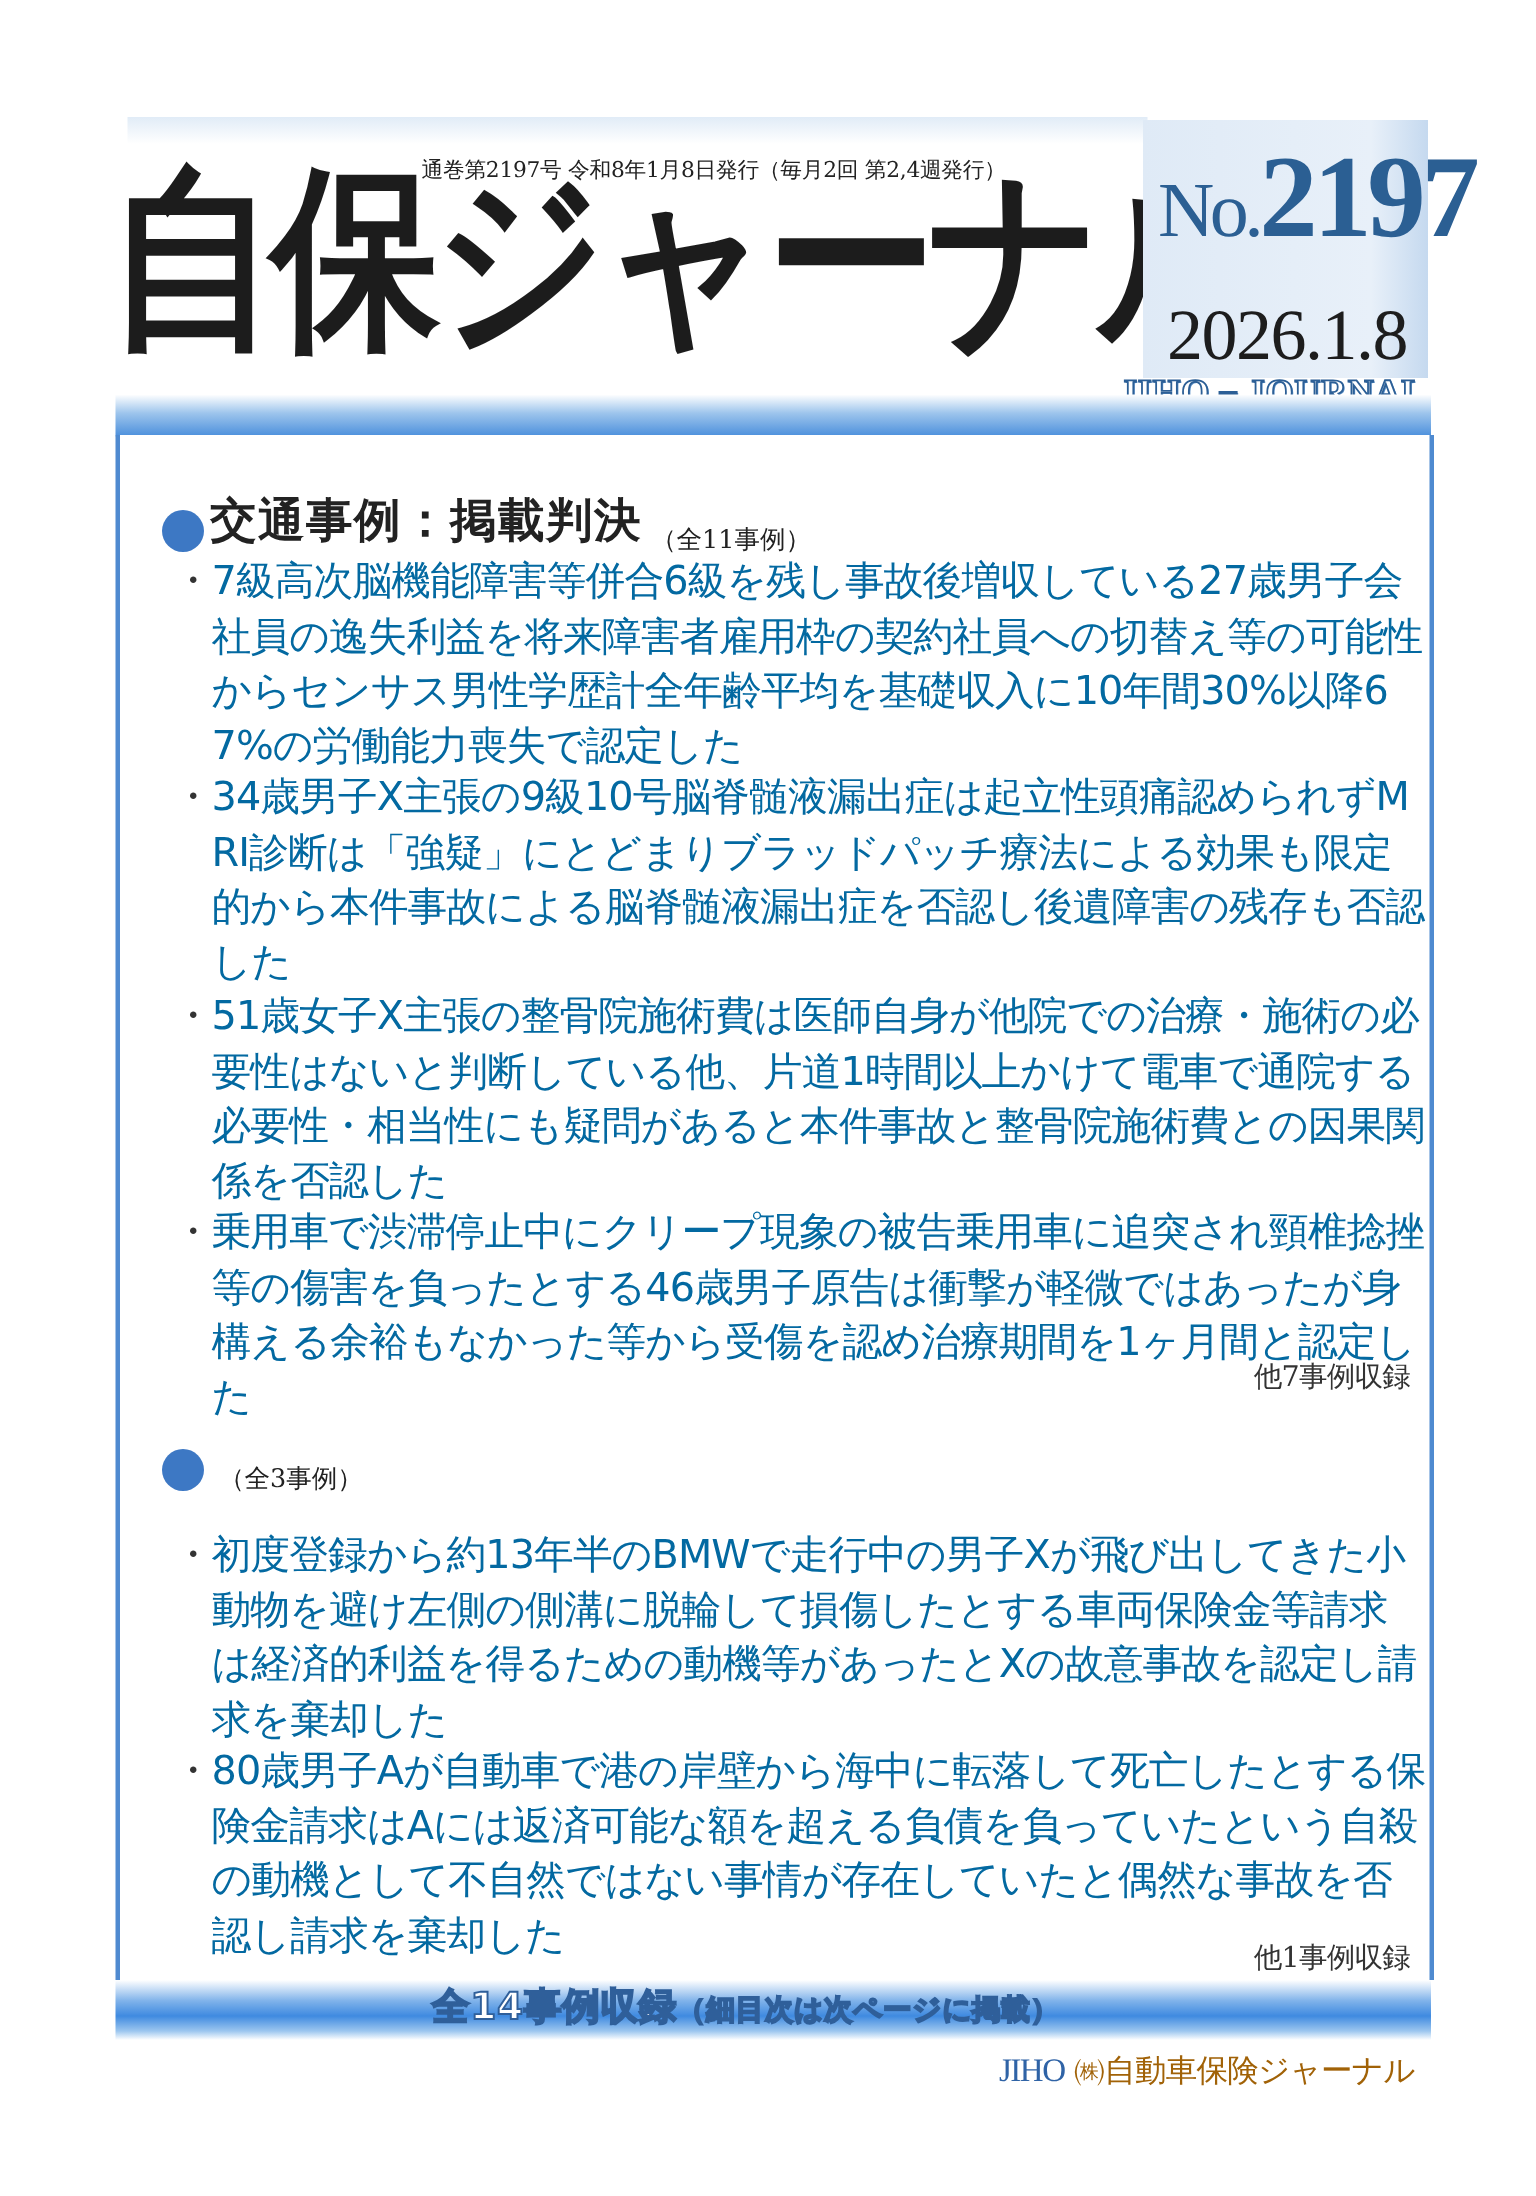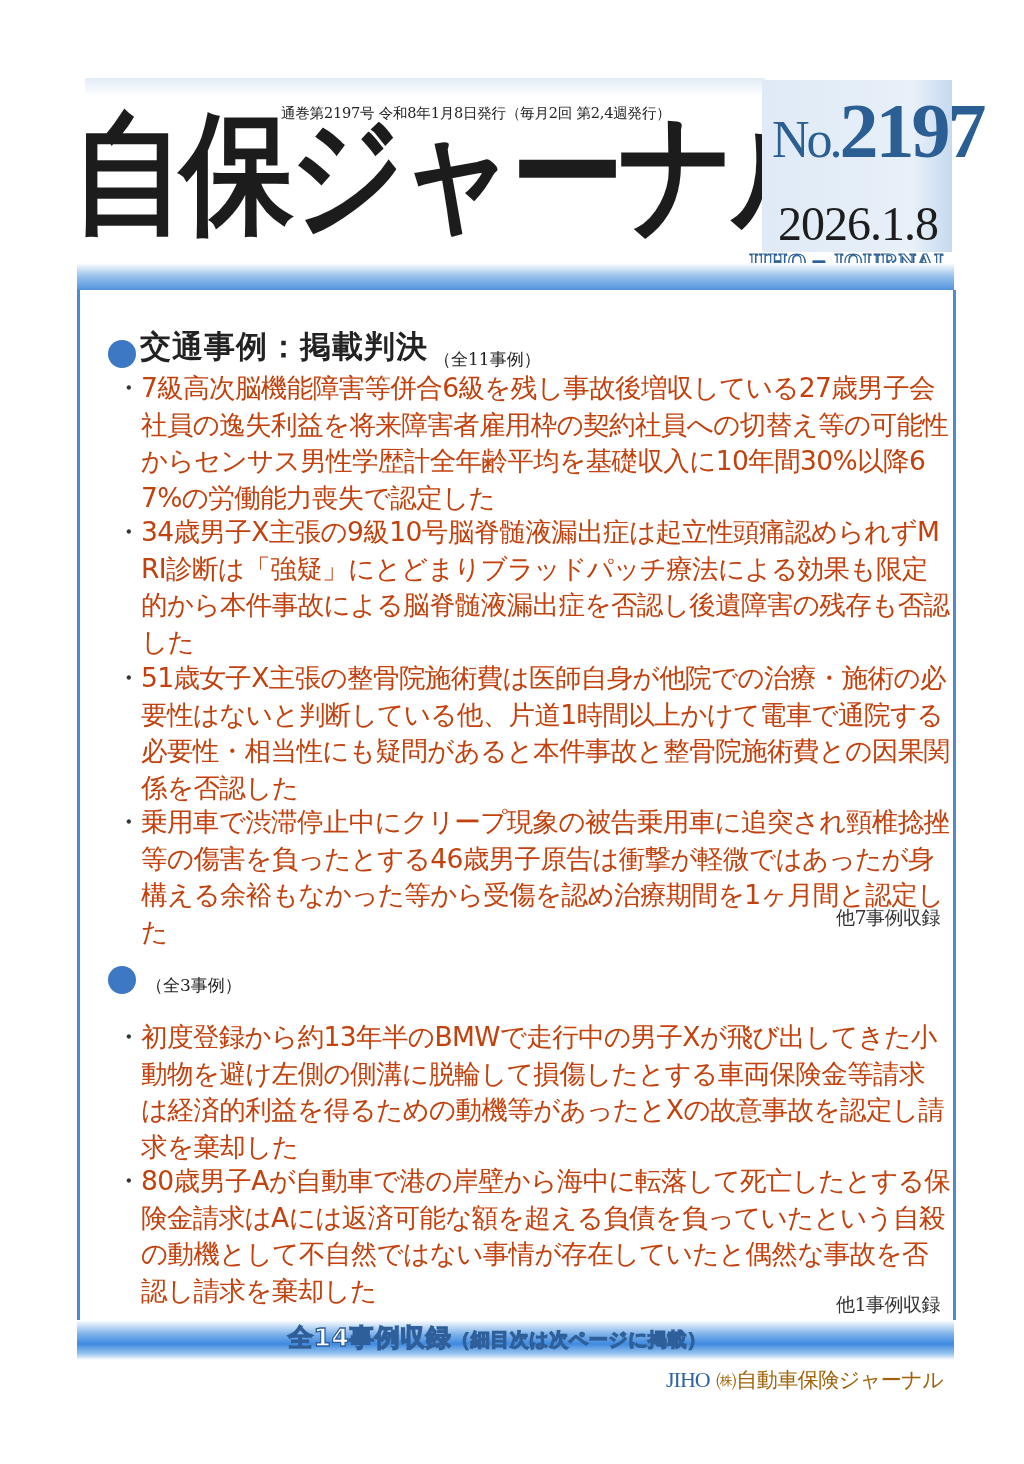--- a/index.html
+++ b/index.html
@@ -41,21 +41,21 @@
     .section-head { position: absolute; left: 108px; white-space: nowrap; display: flex; align-items: flex-end; }
     .section-head .dot { width: 28px; height: 28px; border-radius: 50%; background: #3d78c4; margin-right: 4px; }
     .section-head .label { font-family: "DejaVu Serif", "Liberation Serif", serif; font-weight: bold;
       font-size: 31px; color: #222; letter-spacing: 1px; }
     .section-head .count { font-family: "DejaVu Serif", "Liberation Serif", serif; font-size: 17px;
       color: #222; margin-left: 6px; position: relative; top: 3px; }
 
     .case { position: absolute; left: 115px; width: 830px; }
     .case .bullet { position: absolute; left: 0; top: 0; font-size: 27px; line-height: 36px; color: #333; }
     .case .text { position: absolute; left: 26px; width: 810px; font-size: 26.5px; line-height: 36.5px;
-      color: #c2410c; letter-spacing: -0.6px; word-break: break-all; }
+      color: #0369a1; letter-spacing: -0.6px; word-break: break-all; }
     .more { position: absolute; right: 84px; font-family: "DejaVu Serif", "Liberation Serif", serif;
       font-size: 19px; color: #333; letter-spacing: -0.5px; }
 
     
     .bottom-band { position: absolute; left: 77px; top: 1320px; width: 877px; height: 40px;
       background: linear-gradient(to bottom, #ffffff 0%, #7fb2ea 35%, #3f8ae0 60%, #9cc6ef 85%, #ffffff 100%); }
     .bottom-label { position: absolute; left: 288px; top: 1321px; white-space: nowrap; font-weight: bold;
       color: #ffffff; -webkit-text-stroke: 1.3px #2f5f9a; letter-spacing: 0.5px; }
     .bottom-label .big { font-size: 25px; }
     .bottom-label .small { font-size: 19px; }

